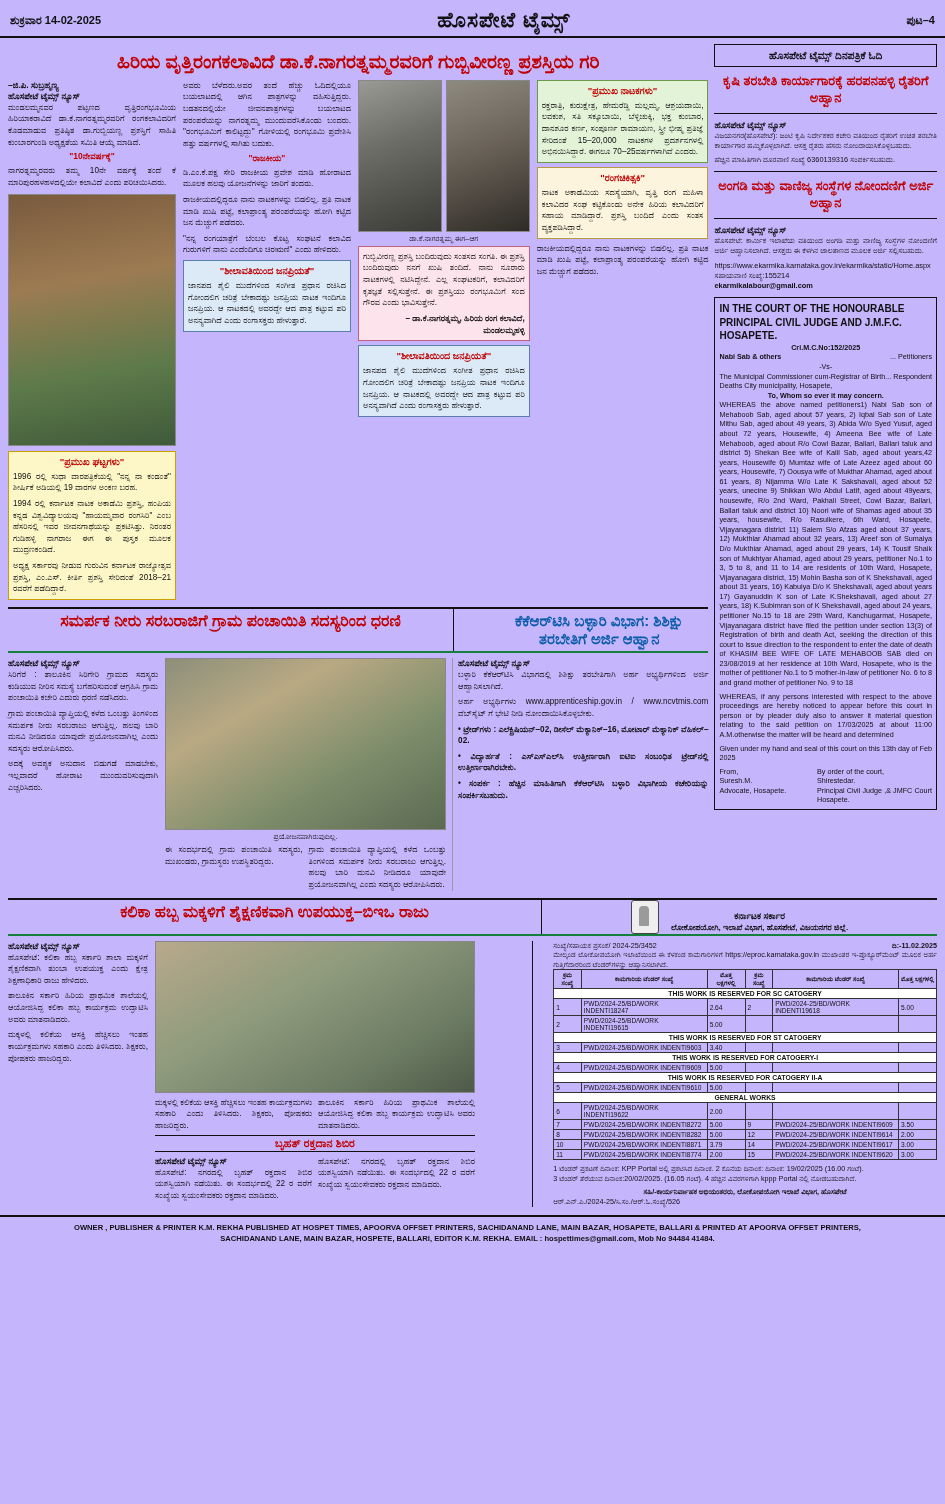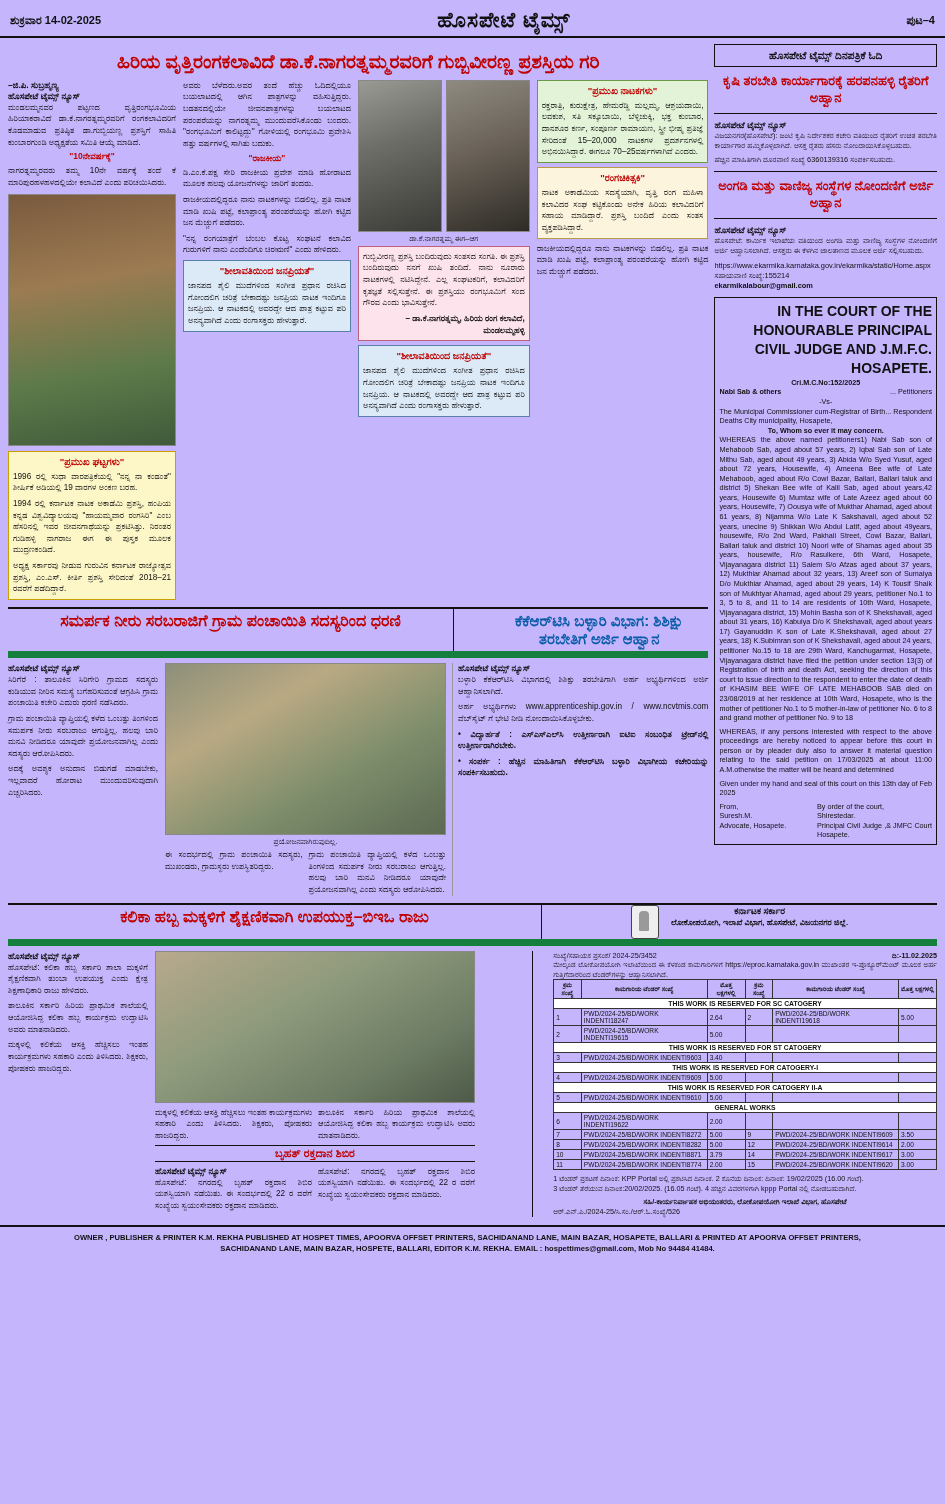--- a/index.html
+++ b/index.html
@@ -26,25 +26,25 @@
   .box{border:1px solid #999;padding:4px;box-sizing:border-box;}
   .box-yellow{background:#fdf7c8;border:1px solid #caa000;}
   .box-green{background:#e3f3d8;border:1px solid #6a9a48;}
   .box-pink{background:#fde3ec;border:1px solid #c0607f;}
   .box-blue{background:#dce9f7;border:1px solid #5b7fa8;}
   .box-cream{background:#fdf4dd;border:1px solid #b79a4a;}
   .box-title{color:#c00000;font-weight:bold;font-size:9.5px;text-align:center;margin-bottom:3px;}
   .divider{border-top:1px solid #111;margin:6px 0;}
   .ad-head{color:#c00000;font-weight:bold;font-size:13px;text-align:center;line-height:1.3;}
   .right-title-box{border:1.5px solid #111;text-align:center;font-weight:bold;font-size:10.5px;padding:4px 2px;}
-  .section-band{border-top:2px solid #111;border-bottom:7px solid #15803d;margin:7px 0 5px 0;}
+  .section-band{border-top:2px solid #111;border-bottom:2px solid #15803d;margin:7px 0 5px 0;}
   .band-title{color:#c00000;font-weight:bold;font-size:16px;text-align:center;padding:3px 0;}
   .band-title-blue{color:#0b5ca8;font-weight:bold;font-size:15px;text-align:center;padding:3px 0;margin-left:36px;}
   .legal{font-size:7.2px;line-height:1.33;text-align:justify;}
-  .legal-head{font-size:14px;font-weight:bold;text-align:right;line-height:1.35;}
+  .legal-head{font-size:10px;font-weight:bold;text-align:left;line-height:1.35;}
   table.tender{border-collapse:collapse;width:100%;font-size:6.6px;}
   table.tender td,table.tender th{border:1px solid #333;padding:1px 2px;vertical-align:middle;}
   table.tender th{font-weight:bold;text-align:center;font-size:6.3px;}
   .tender-band{text-align:center;font-weight:bold;font-size:6.8px;background:#fff;}
   .gov-head{text-align:center;font-size:9px;font-weight:bold;line-height:1.4;}
   .footer{border-top:2px solid #111;margin-top:8px;padding:5px 20px 8px 10px;font-size:7.6px;text-align:center;line-height:1.5;font-weight:bold;}
   .flex{display:flex;}
   .gap4{gap:4px;}
   .gap6{gap:6px;}
   .mt4{margin-top:4px;}
@@ -162,20 +162,21 @@
                 <div class="body-text" style="flex:1">ಗ್ರಾಮ ಪಂಚಾಯಿತಿ ವ್ಯಾಪ್ತಿಯಲ್ಲಿ ಕಳೆದ ಒಂಬತ್ತು ತಿಂಗಳಿಂದ ಸಮರ್ಪಕ ನೀರು ಸರಬರಾಜು ಆಗುತ್ತಿಲ್ಲ. ಹಲವು ಬಾರಿ ಮನವಿ ನೀಡಿದರೂ ಯಾವುದೇ ಪ್ರಯೋಜನವಾಗಿಲ್ಲ ಎಂದು ಸದಸ್ಯರು ಆರೋಪಿಸಿದರು.</div>
               </div>
             </div>
           </div>
         </div>
 
         <div style="flex:1;border-left:1px solid #999;padding-left:5px">
           <div class="byline">ಹೊಸಪೇಟೆ ಟೈಮ್ಸ್ ನ್ಯೂಸ್</div>
           <div class="body-text">ಬಳ್ಳಾರಿ ಕೆಕೆಆರ್‌ಟಿಸಿ ವಿಭಾಗದಲ್ಲಿ ಶಿಶಿಕ್ಷು ತರಬೇತಿಗಾಗಿ ಅರ್ಹ ಅಭ್ಯರ್ಥಿಗಳಿಂದ ಅರ್ಜಿ ಆಹ್ವಾನಿಸಲಾಗಿದೆ.</div>
           <div class="body-text mt4">ಅರ್ಹ ಅಭ್ಯರ್ಥಿಗಳು www.apprenticeship.gov.in / www.ncvtmis.com ವೆಬ್‌ಸೈಟ್‌ ಗೆ ಭೇಟಿ ನೀಡಿ ನೋಂದಾಯಿಸಿಕೊಳ್ಳಬೇಕು.</div>
+          <div class="body-text mt4 b">• ಟ್ರೇಡ್‌ಗಳು : ಎಲೆಕ್ಟ್ರಿಷಿಯನ್–02, ಡೀಸೆಲ್ ಮೆಕ್ಯಾನಿಕ್–16, ಮೋಟಾರ್ ಮೆಕ್ಯಾನಿಕ್ ವೆಹಿಕಲ್–02.</div>
           <div class="body-text mt4 b">• ವಿದ್ಯಾರ್ಹತೆ : ಎಸ್‌ಎಸ್‌ಎಲ್‌ಸಿ ಉತ್ತೀರ್ಣರಾಗಿ ಐಟಿಐ ಸಂಬಂಧಿತ ಟ್ರೇಡ್‌ನಲ್ಲಿ ಉತ್ತೀರ್ಣರಾಗಿರಬೇಕು.</div>
           <div class="body-text mt4 b">• ಸಂಪರ್ಕ : ಹೆಚ್ಚಿನ ಮಾಹಿತಿಗಾಗಿ ಕೆಕೆಆರ್‌ಟಿಸಿ ಬಳ್ಳಾರಿ ವಿಭಾಗೀಯ ಕಚೇರಿಯನ್ನು ಸಂಪರ್ಕಿಸಬಹುದು.</div>
         </div>
       </div>
 
     </div>
 
     <div class="right-zone">
       <div class="right-title-box">ಹೊಸಪೇಟೆ ಟೈಮ್ಸ್ ದಿನಪತ್ರಿಕೆ ಓದಿ</div>
 
@@ -230,21 +231,21 @@
       </div>
     </div>
   </div>
 
   <div style="padding:0 8px">
     <div class="section-band">
       <div class="flex">
         <div style="flex:1.35;border-right:1px solid #111">
           <div class="band-title">ಕಲಿಕಾ ಹಬ್ಬ ಮಕ್ಕಳಿಗೆ ಶೈಕ್ಷಣಿಕವಾಗಿ ಉಪಯುಕ್ತ–ಬಿಇಒ ರಾಜು</div>
         </div>
-        <div style="flex:1;display:flex;align-items:flex-start;justify-content:center;gap:12px">
+        <div style="flex:1;display:flex;align-items:flex-end;justify-content:center;gap:12px">
           <span class="emblem"></span>
           <div>
             <div class="gov-head">ಕರ್ನಾಟಕ ಸರ್ಕಾರ</div>
             <div class="gov-head" style="font-size:8px">ಲೋಕೋಪಯೋಗಿ, ಇಲಾಖೆ ವಿಭಾಗ, ಹೊಸಪೇಟೆ, ವಿಜಯನಗರ ಜಿಲ್ಲೆ.</div>
           </div>
         </div>
       </div>
     </div>
 
     <div class="flex gap6">

